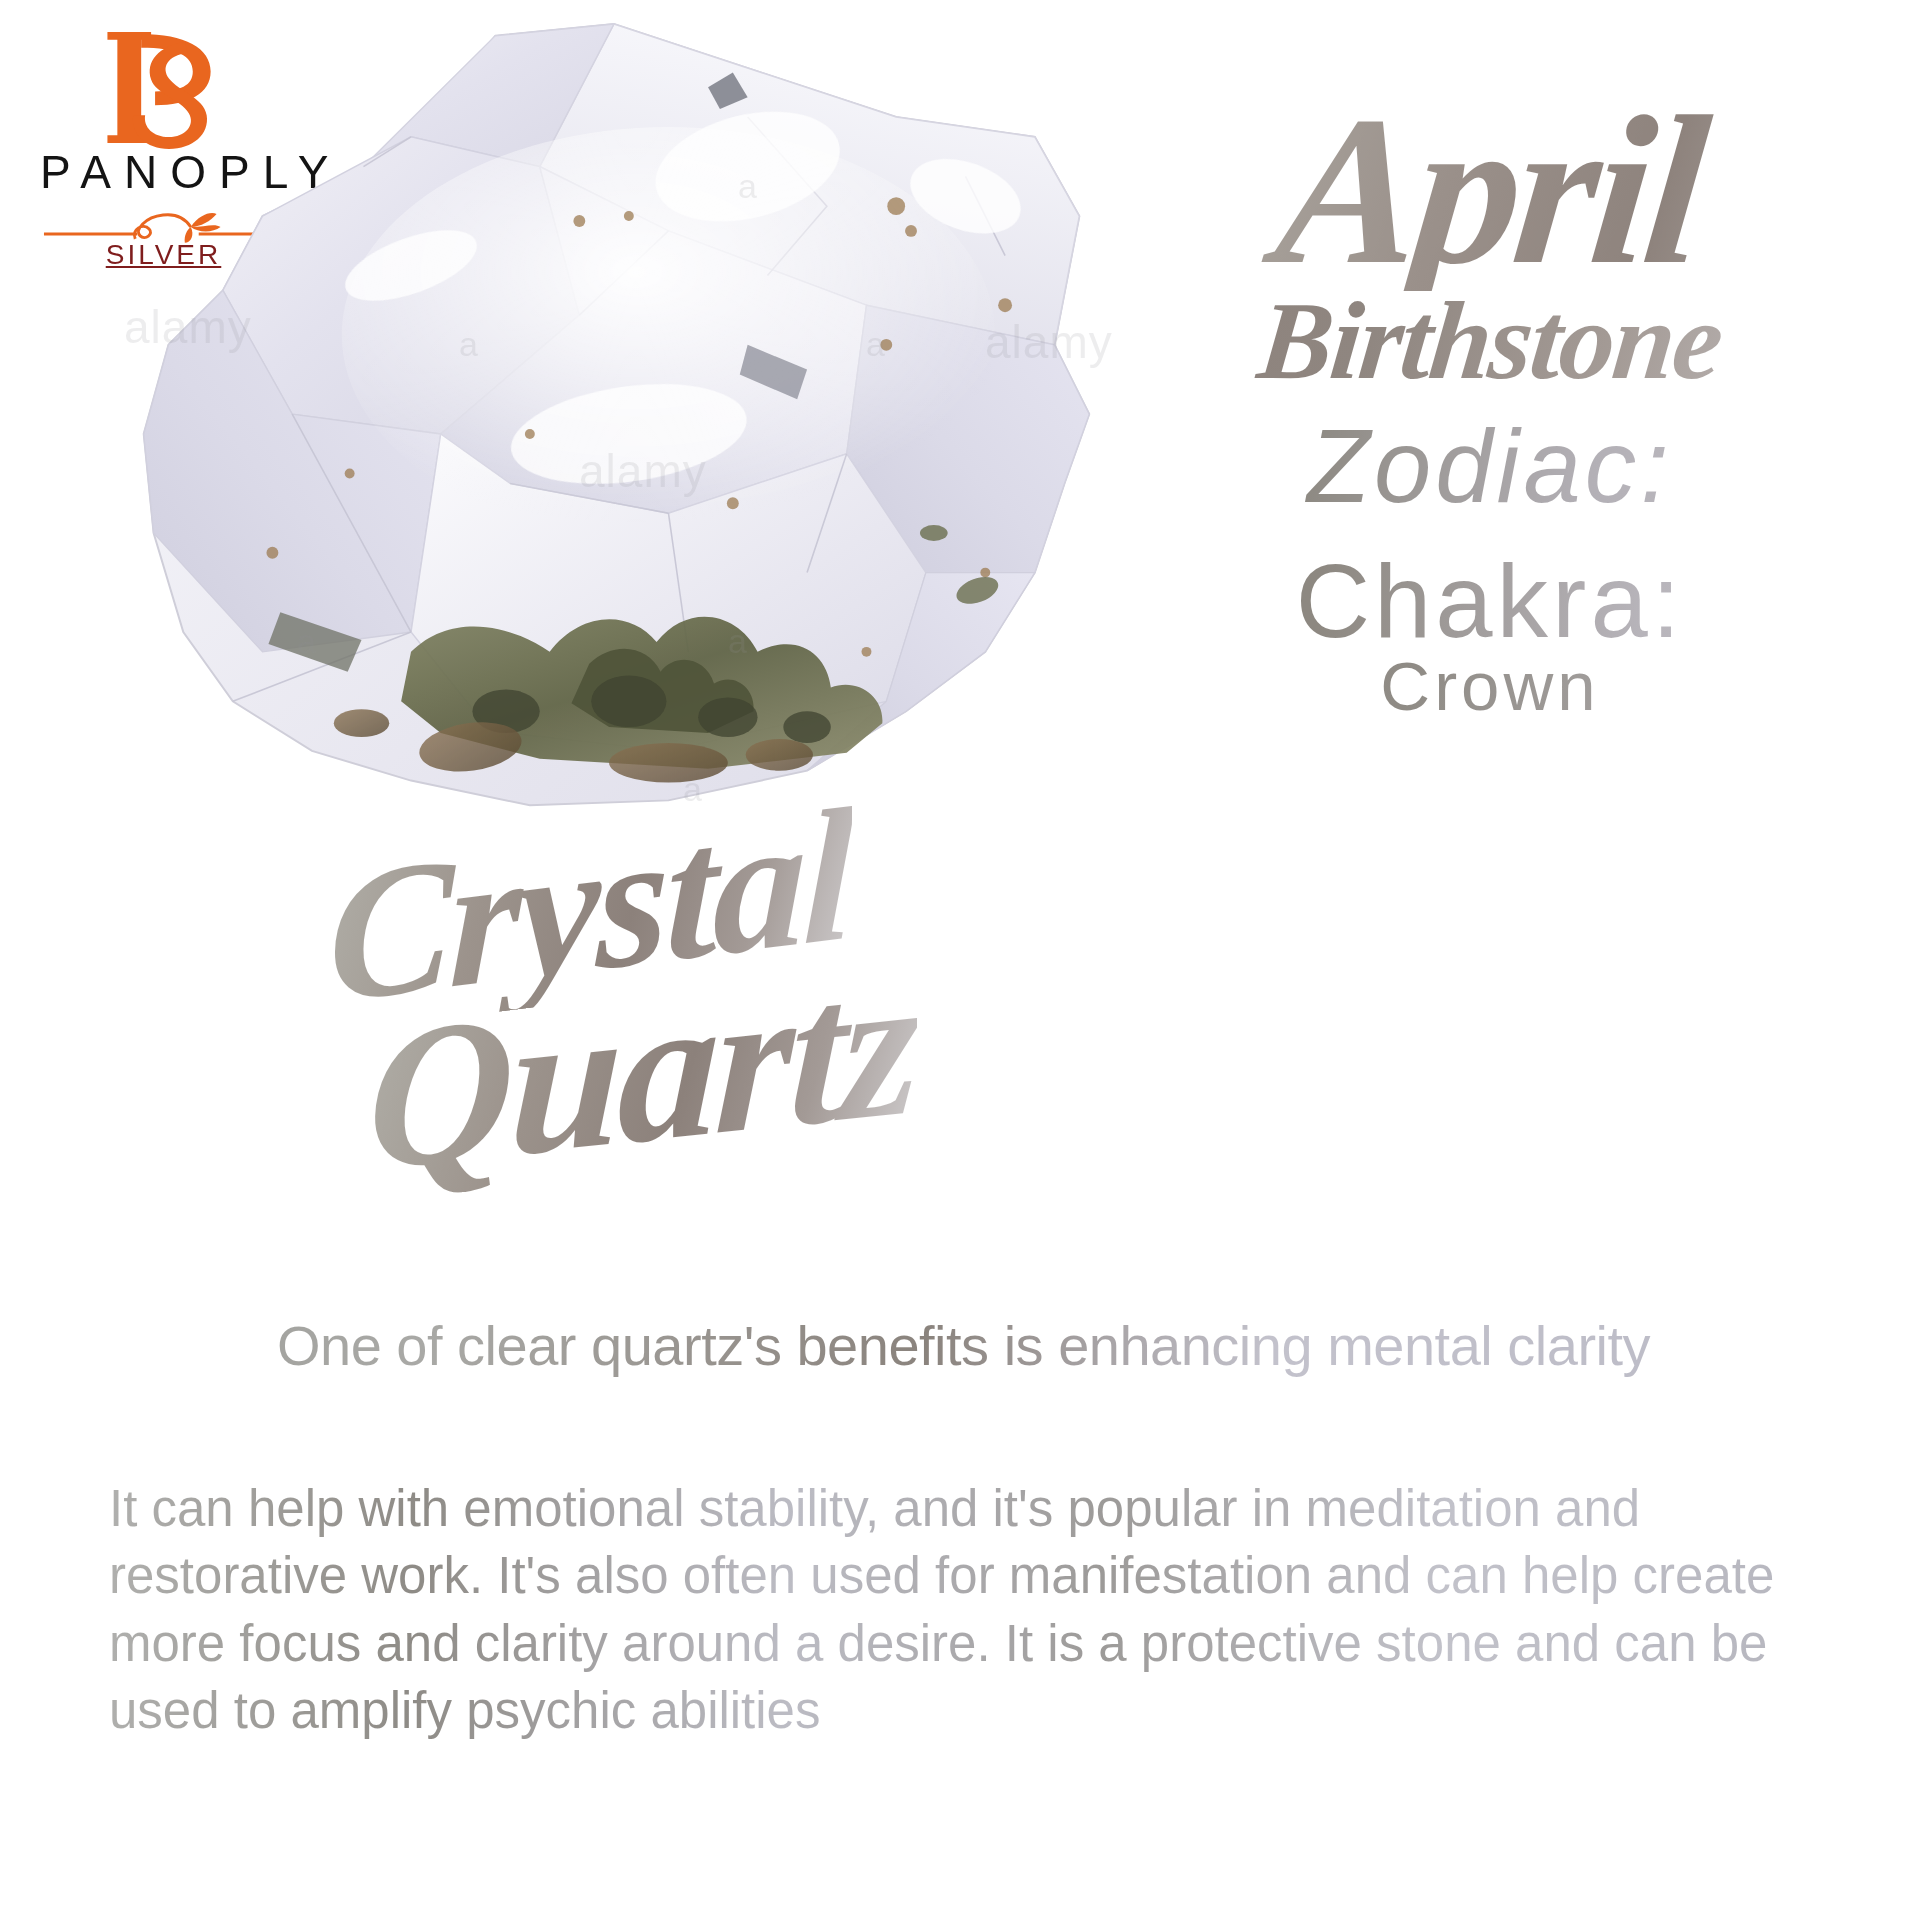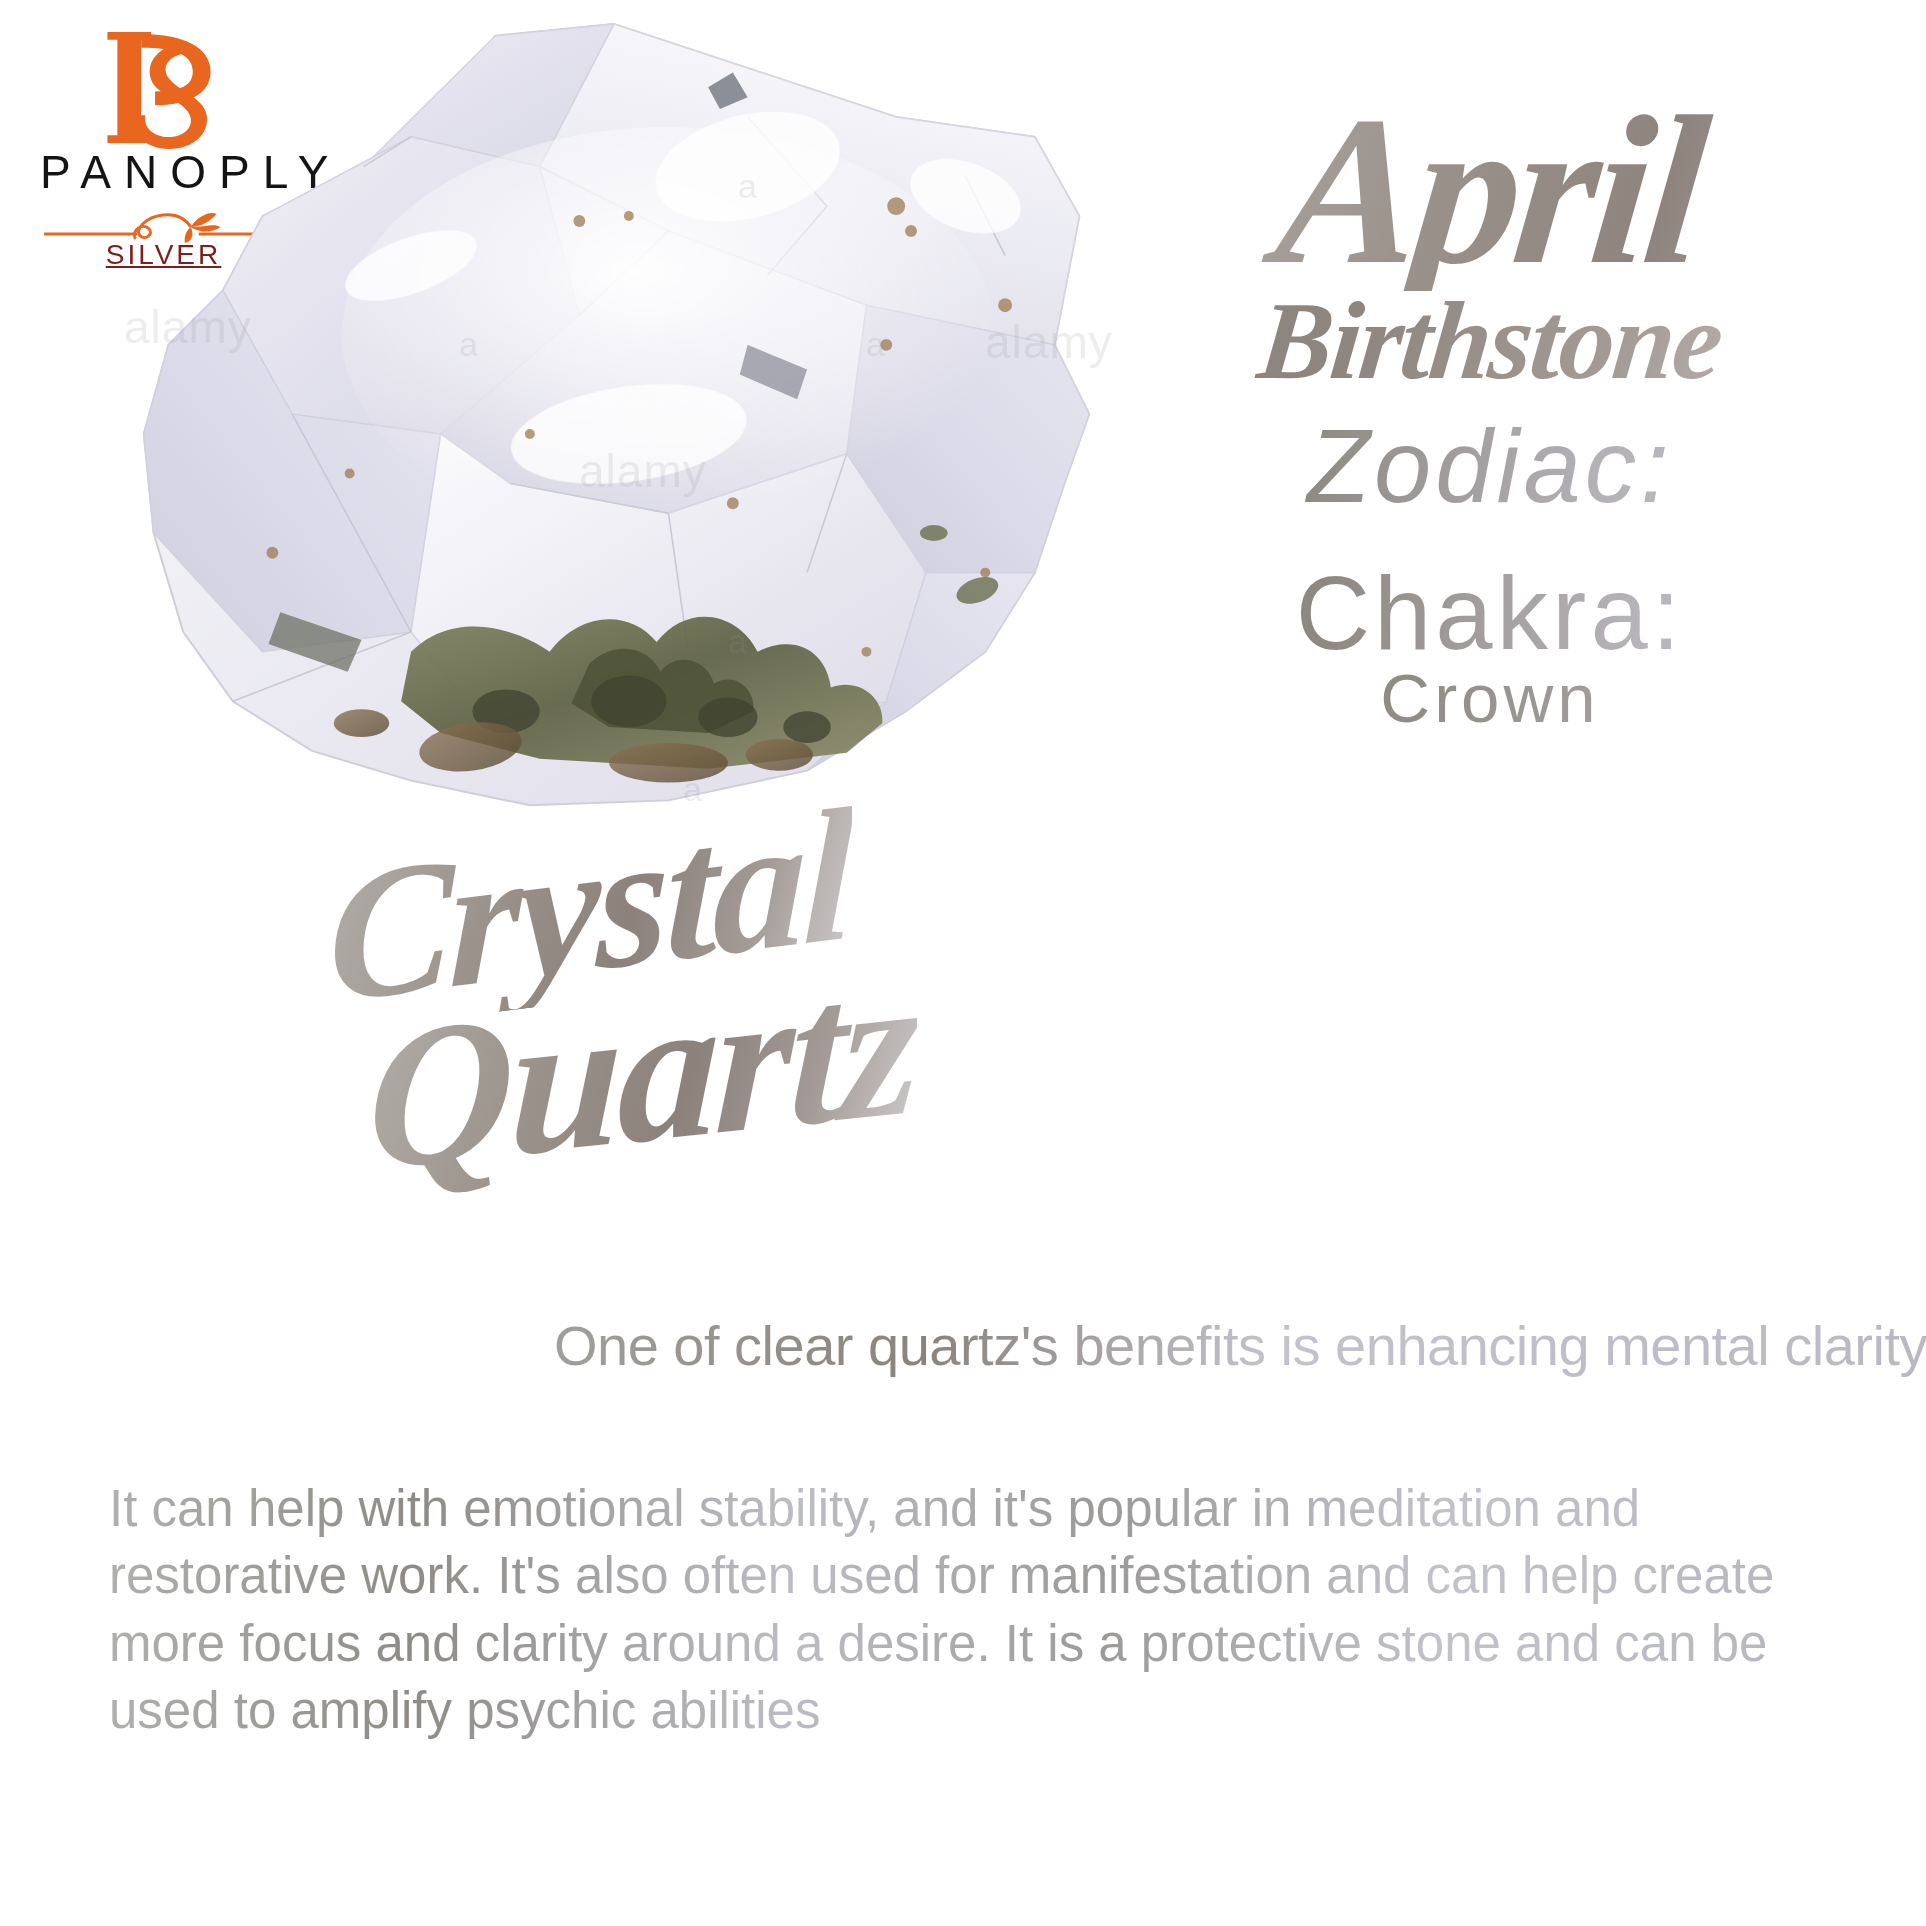--- a/index.html
+++ b/index.html
@@ -78,21 +78,21 @@
     font-size:103px;margin-top:18px;
     background:linear-gradient(95deg,#7e7a72 0%,#8d8982 28%,#b3b0b6 62%,#c9c7cd 100%);
     -webkit-background-clip:text;background-clip:text;color:transparent;font-style:italic;
   }
   .zodiac-value{
     font-size:85px;margin-top:-6px;
     background:linear-gradient(95deg,#908c85 0%,#8d8a85 40%,#b6b3b8 100%);
     -webkit-background-clip:text;background-clip:text;color:transparent;
   }
   .chakra-label{
-    font-size:103px;margin-top:42px;
+    font-size:103px;margin-top:30px;
     background:linear-gradient(95deg,#8b8880 0%,#8d8881 30%,#b7b4ba 68%,#c7c5cb 100%);
     -webkit-background-clip:text;background-clip:text;color:transparent;
   }
   .chakra-value{
     font-size:69px;margin-top:-2px;
     background:linear-gradient(95deg,#9a968f 0%,#8f8b85 40%,#bdbabf 100%);
     -webkit-background-clip:text;background-clip:text;color:transparent;
   }
 
   
@@ -112,21 +112,21 @@
     position:absolute;left:0;top:0;
   }
   .stone-line2{
     font-size:203px;letter-spacing:-4px;
     transform:rotate(-6deg) skewX(-8deg);
     position:absolute;left:40px;top:158px;
   }
 
   
   .tagline{
-    position:absolute;left:0;top:1313px;width:1927px;text-align:right;
+    position:absolute;left:0;top:1313px;width:1927px;text-align:center;
     font-family:"Liberation Sans", sans-serif;
     font-size:56px;font-weight:400;letter-spacing:-0.5px;
     background:linear-gradient(92deg,#9a9a95 0%,#a9a9a6 22%,#8a837d 48%,#c3c2cc 66%,#b9b9c4 100%);
     -webkit-background-clip:text;background-clip:text;color:transparent;
     white-space:nowrap;
   }
 
   
   .body-copy{
     position:absolute;left:109px;top:1475px;width:1709px;text-align:left;

